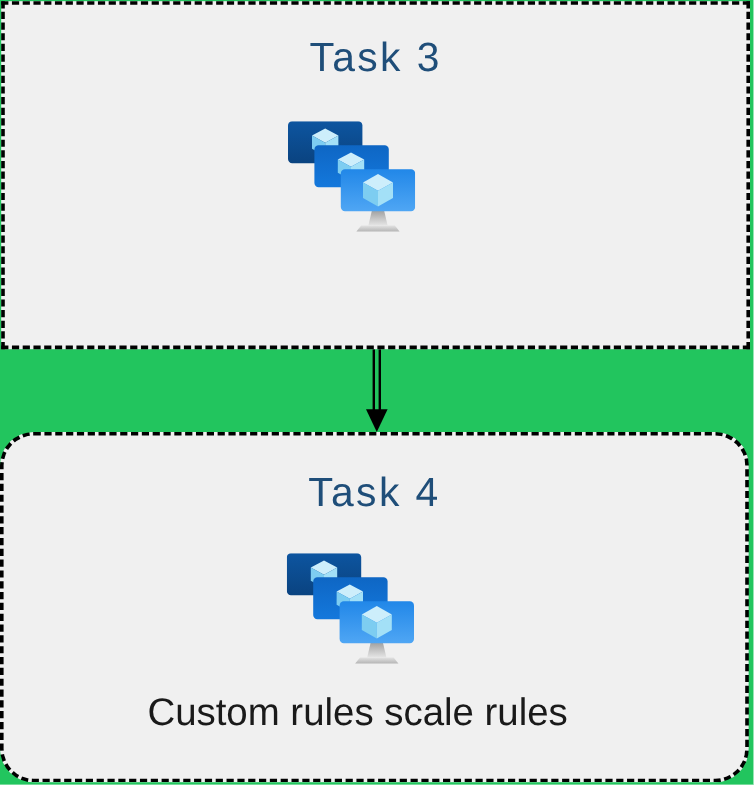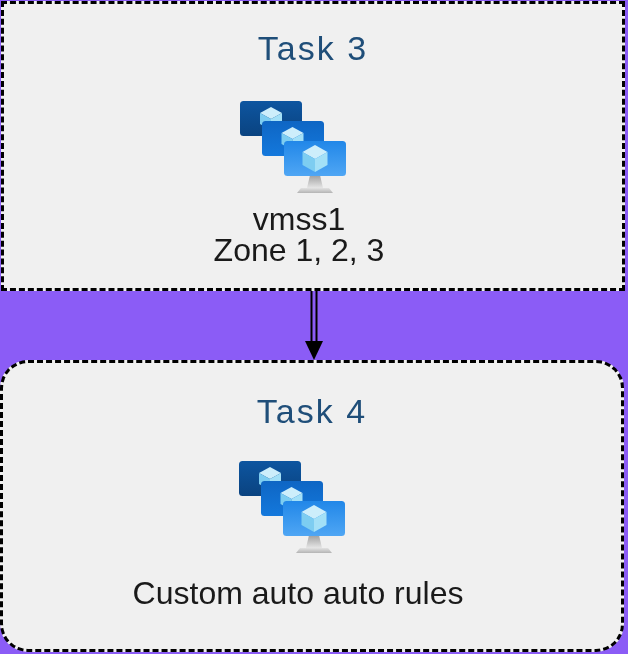--- a/index.html
+++ b/index.html
@@ -1,20 +1,20 @@
 <!DOCTYPE html>
 <html><head>
 <meta charset="utf-8">
 <style>
   html, body { margin: 0; padding: 0; background: #ffffff; }
   .canvas {
     position: relative;
     width: 628px;
     height: 654px;
-    background: #8b5cf6;
+    background: #22c55e;
     font-family: "Liberation Sans", sans-serif;
     overflow: hidden;
   }
   .task-box {
     position: absolute;
     box-sizing: border-box;
     background: #f0f0f0;
     border: 3px dashed #000000;
     display: flex;
     flex-direction: column;
@@ -101,24 +101,20 @@
 
       <polygon points="70,74 80,74 83,87 67,87" fill="url(#gNeck)"></polygon>
       <polygon points="61,87 89,87 93,92 57,92" fill="url(#gBase)"></polygon>
 
       <rect x="44" y="40" width="62" height="35" rx="3.5" fill="url(#gFront)"></rect>
       <polygon points="75,44 87.5,51 75,58 62.5,51" fill="#cdeefb"></polygon>
       <polygon points="62.5,51 75,58 75,71 62.5,64" fill="#7dcdf1"></polygon>
       <polygon points="87.5,51 75,58 75,71 87.5,64" fill="#a3e0f7"></polygon>
     </svg>
 
-    <div class="box-labels">
-      <div>vmss1</div>
-      <div>Zone 1, 2, 3</div>
-    </div>
   </div>
 
   <svg class="connector" width="24" height="69" viewBox="0 0 24 69">
     <line x1="9.5" y1="0" x2="9.5" y2="52" stroke="#000000" stroke-width="2"></line>
     <line x1="14.5" y1="0" x2="14.5" y2="52" stroke="#000000" stroke-width="2"></line>
     <polygon points="3,50 21,50 12,69" fill="#000000"></polygon>
   </svg>
 
   <div class="task-box box2">
     <div class="box-title">Task 4</div>
@@ -138,17 +134,17 @@
       <polygon points="70,74 80,74 83,87 67,87" fill="url(#gNeck)"></polygon>
       <polygon points="61,87 89,87 93,92 57,92" fill="url(#gBase)"></polygon>
 
       <rect x="44" y="40" width="62" height="35" rx="3.5" fill="url(#gFront)"></rect>
       <polygon points="75,44 87.5,51 75,58 62.5,51" fill="#cdeefb"></polygon>
       <polygon points="62.5,51 75,58 75,71 62.5,64" fill="#7dcdf1"></polygon>
       <polygon points="87.5,51 75,58 75,71 87.5,64" fill="#a3e0f7"></polygon>
     </svg>
 
     <div class="box-labels">
-      <div>Custom auto auto rules</div>
+      <div>Custom rules scale rules</div>
     </div>
   </div>
 
 </div>
 
 </body></html>

